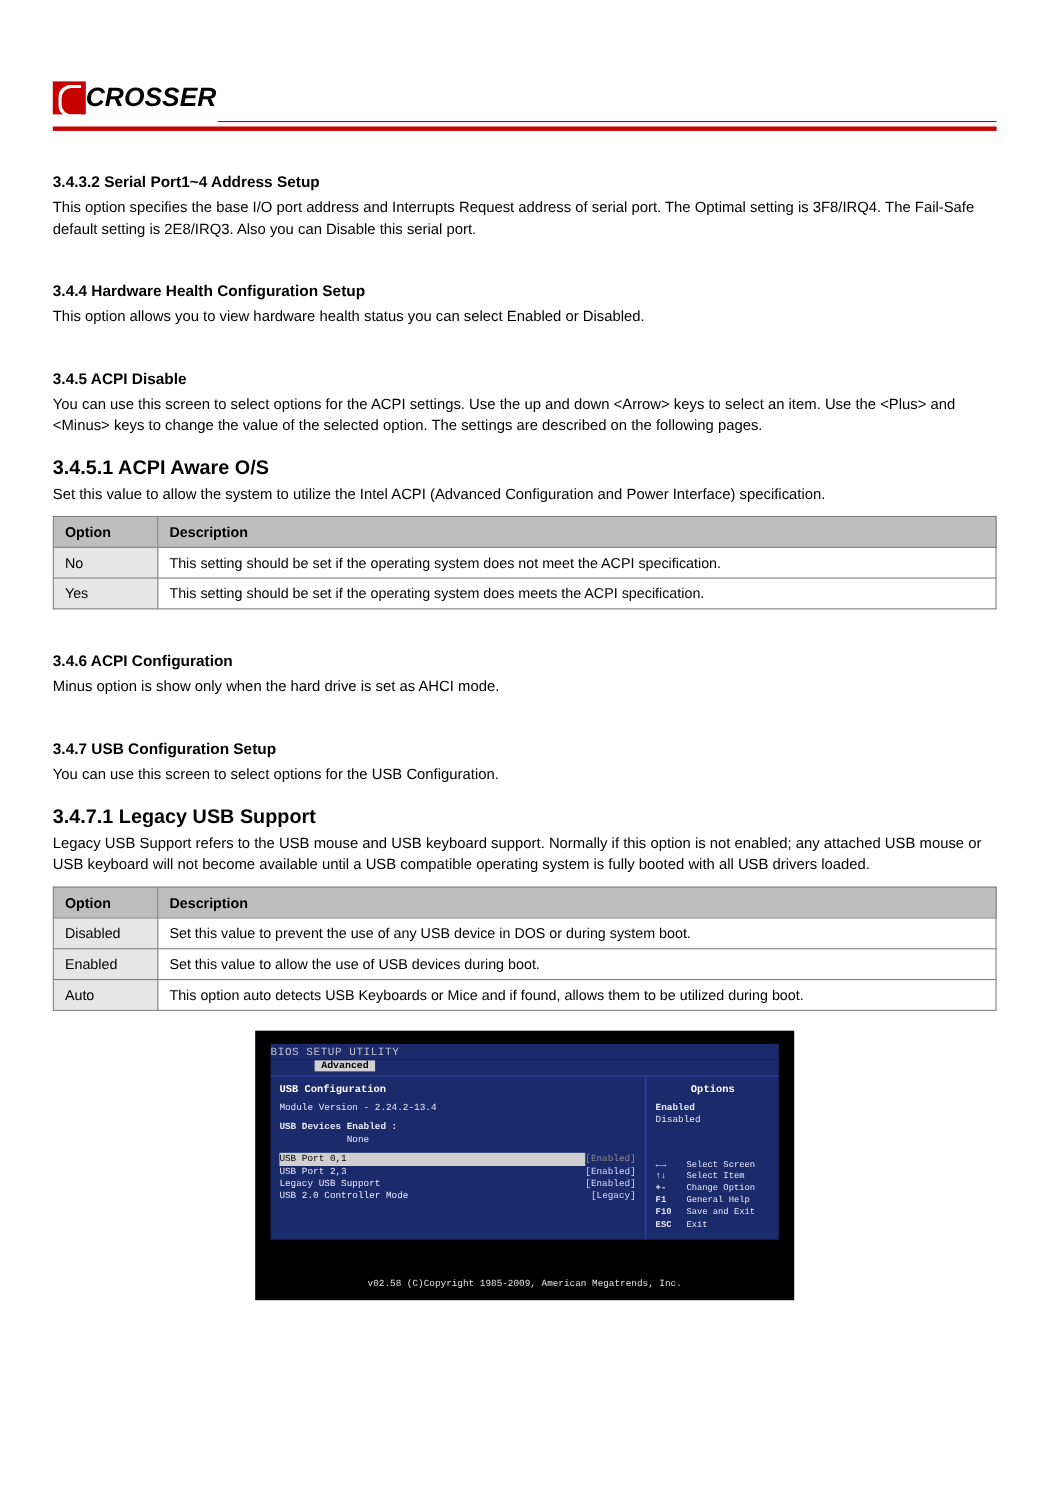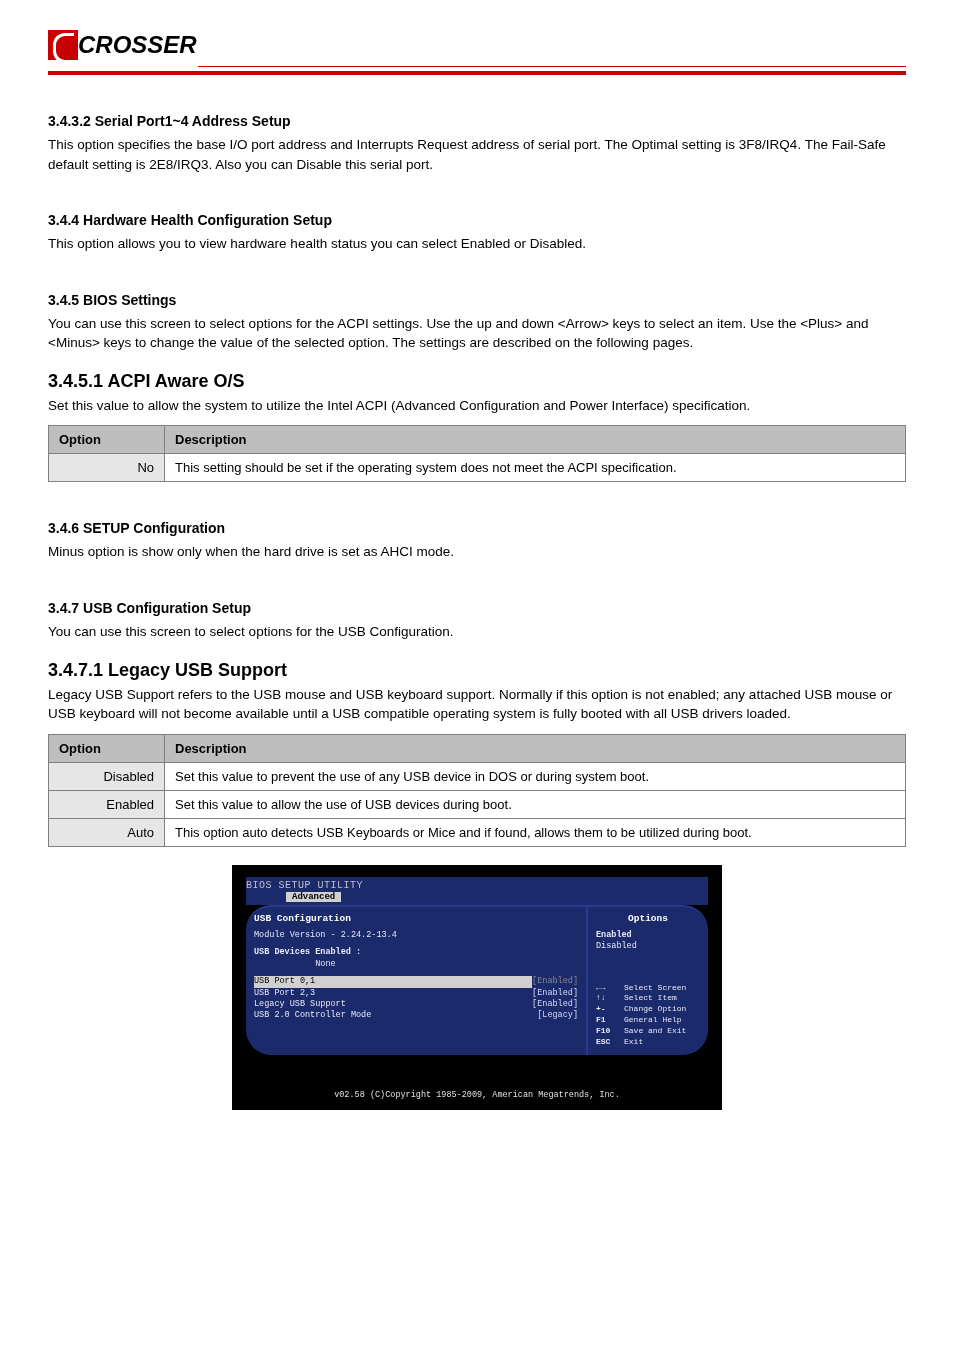--- a/index.html
+++ b/index.html
@@ -6,21 +6,21 @@
   body {
     width: 954px;
     height: 1350px;
     background: #fff;
     font-family: Arial, Helvetica, sans-serif;
     font-size: 13px;
     color: #000;
     position: relative;
   }
   .page {
-    padding: 30px 48px 40px 48px;
+    padding: 74px 48px 40px 48px;
   }
   .logo-bar {
     display: flex;
     align-items: flex-end;
     margin-bottom: 6px;
   }
   .logo {
     width: 151px;
     height: 30px;
     position: relative;
@@ -93,23 +93,22 @@
     padding: 6px 10px;
     text-align: left;
     vertical-align: top;
   }
   table.opts th {
     background: #bebebe;
     font-weight: bold;
   }
   table.opts td.optcell {
     background: #e6e6e6;
-    width: 116px;
+    width: 95px;
     font-weight: normal;
-    text-align: right;
   }
 
   .bios-wrap {
     display: flex;
     justify-content: center;
     margin-top: 18px;
   }
   .bios {
     width: 490px;
     background: #000;
@@ -135,21 +134,20 @@
     color: #000;
     padding: 0 6px;
     font-size: 9px;
     font-weight: bold;
     text-align: center;
   }
   .bios-body {
     display: flex;
     background: #1a2a6b;
     border-top: 2px solid #2a3a90;
-    border-radius: 25px;
   }
   .bios-left {
     flex: 1;
     padding: 6px 8px 8px 8px;
     border-right: 2px solid #2a3a90;
   }
   .bios-right {
     width: 120px;
     padding: 6px 8px 8px 8px;
   }
@@ -227,43 +225,47 @@
     <div class="h4">3.4.3.2 Serial Port1~4 Address Setup</div>
     <div class="para">This option specifies the base I/O port address and Interrupts Request address of serial port. The Optimal setting is 3F8/IRQ4. The Fail-Safe default setting is 2E8/IRQ3. Also you can Disable this serial port.</div>
   </div>
 
   <div class="block">
     <div class="h4">3.4.4 Hardware Health Configuration Setup</div>
     <div class="para">This option allows you to view hardware health status you can select Enabled or Disabled.</div>
   </div>
 
   <div class="block">
-    <div class="h4">3.4.5 BIOS Settings</div>
+    <div class="h4">3.4.5 ACPI Disable</div>
     <div class="para">You can use this screen to select options for the ACPI settings. Use the up and down &lt;Arrow&gt; keys to select an item. Use the &lt;Plus&gt; and &lt;Minus&gt; keys to change the value of the selected option. The settings are described on the following pages.</div>
 
     <div style="height:12px"></div>
     <div class="h5">3.4.5.1 ACPI Aware O/S</div>
     <div class="para">Set this value to allow the system to utilize the Intel ACPI (Advanced Configuration and Power Interface) specification.</div>
 
     <table class="opts">
       <tbody>
           <tr>
         <th>Option</th>
         <th>Description</th>
       </tr>
       <tr>
         <td class="optcell">No</td>
         <td>This setting should be set if the operating system does not meet the ACPI specification.</td>
       </tr>
+      <tr>
+        <td class="optcell">Yes</td>
+        <td>This setting should be set if the operating system does meets the ACPI specification.</td>
+      </tr>
     </tbody>
       </table>
   </div>
 
   <div class="block">
-    <div class="h4">3.4.6 SETUP Configuration</div>
+    <div class="h4">3.4.6 ACPI Configuration</div>
     <div class="para">Minus option is show only when the hard drive is set as AHCI mode.</div>
   </div>
 
   <div class="block">
     <div class="h4">3.4.7 USB Configuration Setup</div>
     <div class="para">You can use this screen to select options for the USB Configuration.</div>
 
     <div style="height:12px"></div>
     <div class="h5">3.4.7.1 Legacy USB Support</div>
     <div class="para">Legacy USB Support refers to the USB mouse and USB keyboard support. Normally if this option is not enabled; any attached USB mouse or USB keyboard will not become available until a USB compatible operating system is fully booted with all USB drivers loaded.</div>

